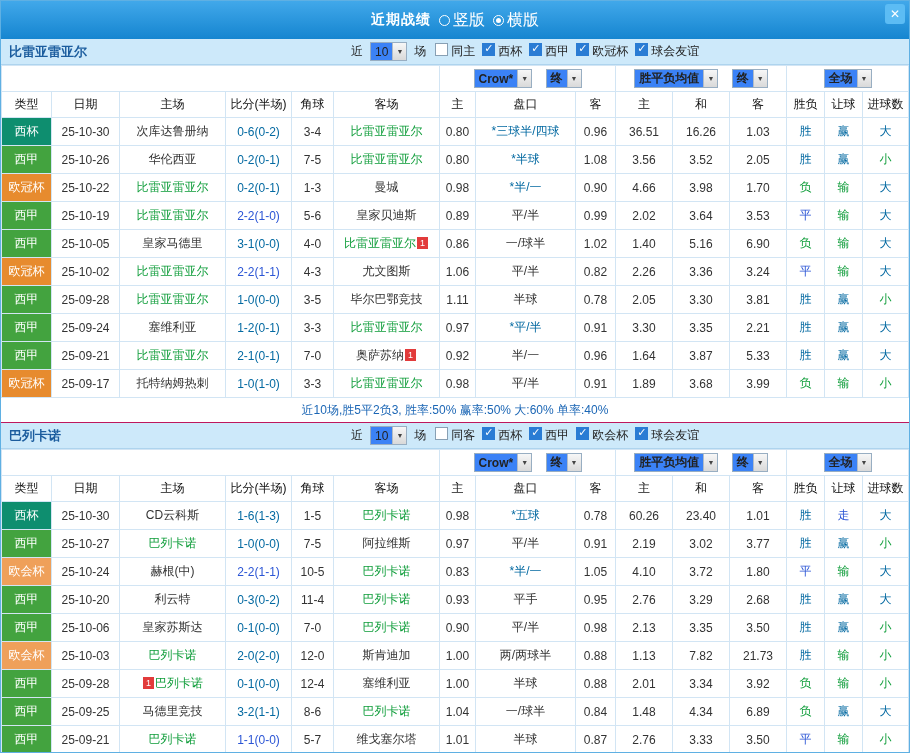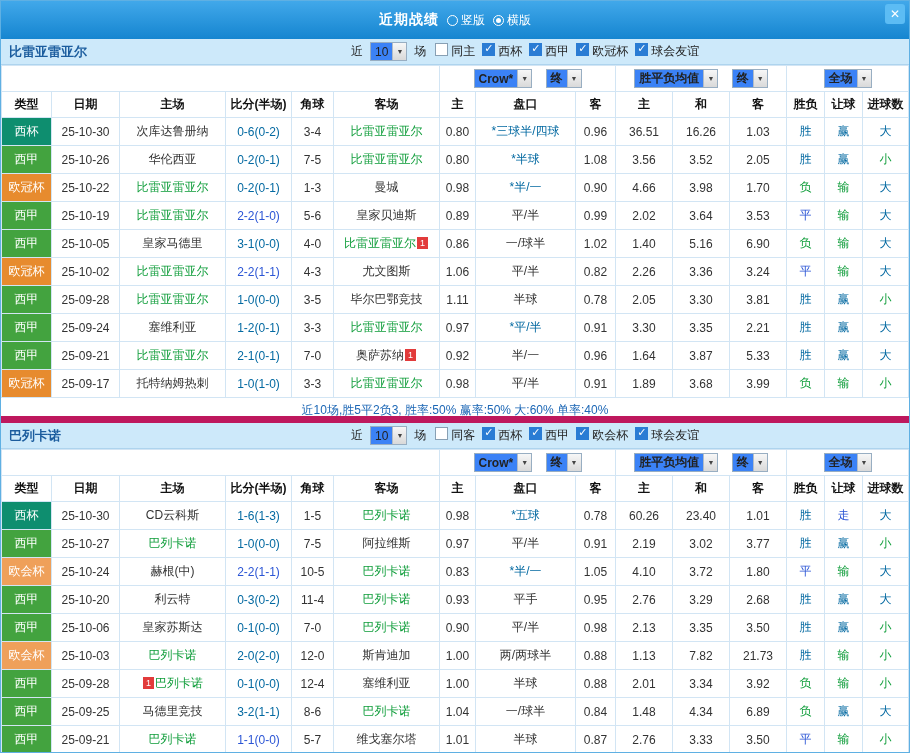--- a/index.html
+++ b/index.html
@@ -3,21 +3,21 @@
 <meta charset="utf-8">
 <style>
   *{margin:0;padding:0;box-sizing:border-box}
   body{width:910px;height:753px;overflow:hidden;background:#fff;
        font-family:"Liberation Sans","DejaVu Sans",sans-serif;font-size:12px;color:#222}
   #app{width:910px;height:753px;overflow:hidden;background:#fff;border:1px solid #5fb0e3}
   
   .topbar{height:38px;background:linear-gradient(#41a8ea,#1585d0);position:relative;
           display:flex;align-items:center;justify-content:center;color:#fff}
   .topbar-title{font-size:14px;font-weight:bold;letter-spacing:1px}
-  .radio-opt{display:inline-flex;align-items:center;margin-left:8px;cursor:pointer;font-size:12px}
+  .radio-opt{display:inline-flex;align-items:center;margin-left:8px;cursor:pointer;font-size:16px}
   .radio{width:11px;height:11px;border:1px solid #fff;border-radius:50%;margin-right:3px;
          position:relative;display:inline-block;background:transparent}
   .radio.checked::after{content:"";position:absolute;inset:2px;border-radius:50%;background:#fff}
   .close-btn{position:absolute;right:4px;top:3px;width:20px;height:20px;background:#5cbcf4;
              border-radius:3px;display:flex;align-items:center;justify-content:center;
              font-size:12px;color:#fff;cursor:pointer}
   
   .team-bar{height:26px;background:#cde9fa;border-bottom:1px solid #aed4ee;position:relative;
             display:flex;align-items:center}
   .team-name{margin-left:8px;color:#1c5d9e;font-weight:bold;font-size:13px}
@@ -34,32 +34,32 @@
   .sel .v{padding:0 4px;font-size:12px}
   .sel .arr{font-style:normal;width:14px;align-self:stretch;display:flex;align-items:center;
             justify-content:center;font-size:7px;color:#444;
             background:linear-gradient(#f7f7f7,#d9d9d9);border-left:1px solid #b2bcc6}
   
   table.matches{width:100%;border-collapse:collapse;table-layout:fixed}
   .matches th,.matches td{border:1px solid #d2e5f4;text-align:center;font-size:12px;
                           white-space:nowrap;overflow:hidden;padding:0 1px}
   .matches thead tr{height:26px}
   .matches tbody tr{height:28px;background:#fff}
-  .head-row th{font-weight:bold;color:#111;background:#fff}
+  .head-row th{font-weight:normal;color:#111;background:#fff}
   .filter-row th{background:#fff}
   td.league{color:#fff}
   .t-red{color:#0369a1}
   .t-green{color:#0f9d3a}
   .t-blue{color:#2b55d5}
   .t-dark{color:#333}
   .team{cursor:pointer}
   .badge{display:inline-block;min-width:11px;height:12px;line-height:12px;background:#e23b3b;
          color:#fff;font-size:9px;margin:0 1px;vertical-align:1px;text-align:center}
   .summary{height:25px;line-height:25px;text-align:center;color:#1b66b5;
-           border-bottom:7px solid #be185d;background:#fff}
+           border-bottom:1px solid #be185d;background:#fff}
 </style>
 </head>
 <body>
 
 <div id="app">
   <div class="topbar">
     <span class="topbar-title">近期战绩</span>
     <span class="radio-opt">
       <span class="radio"></span>
       <span>竖版</span>

